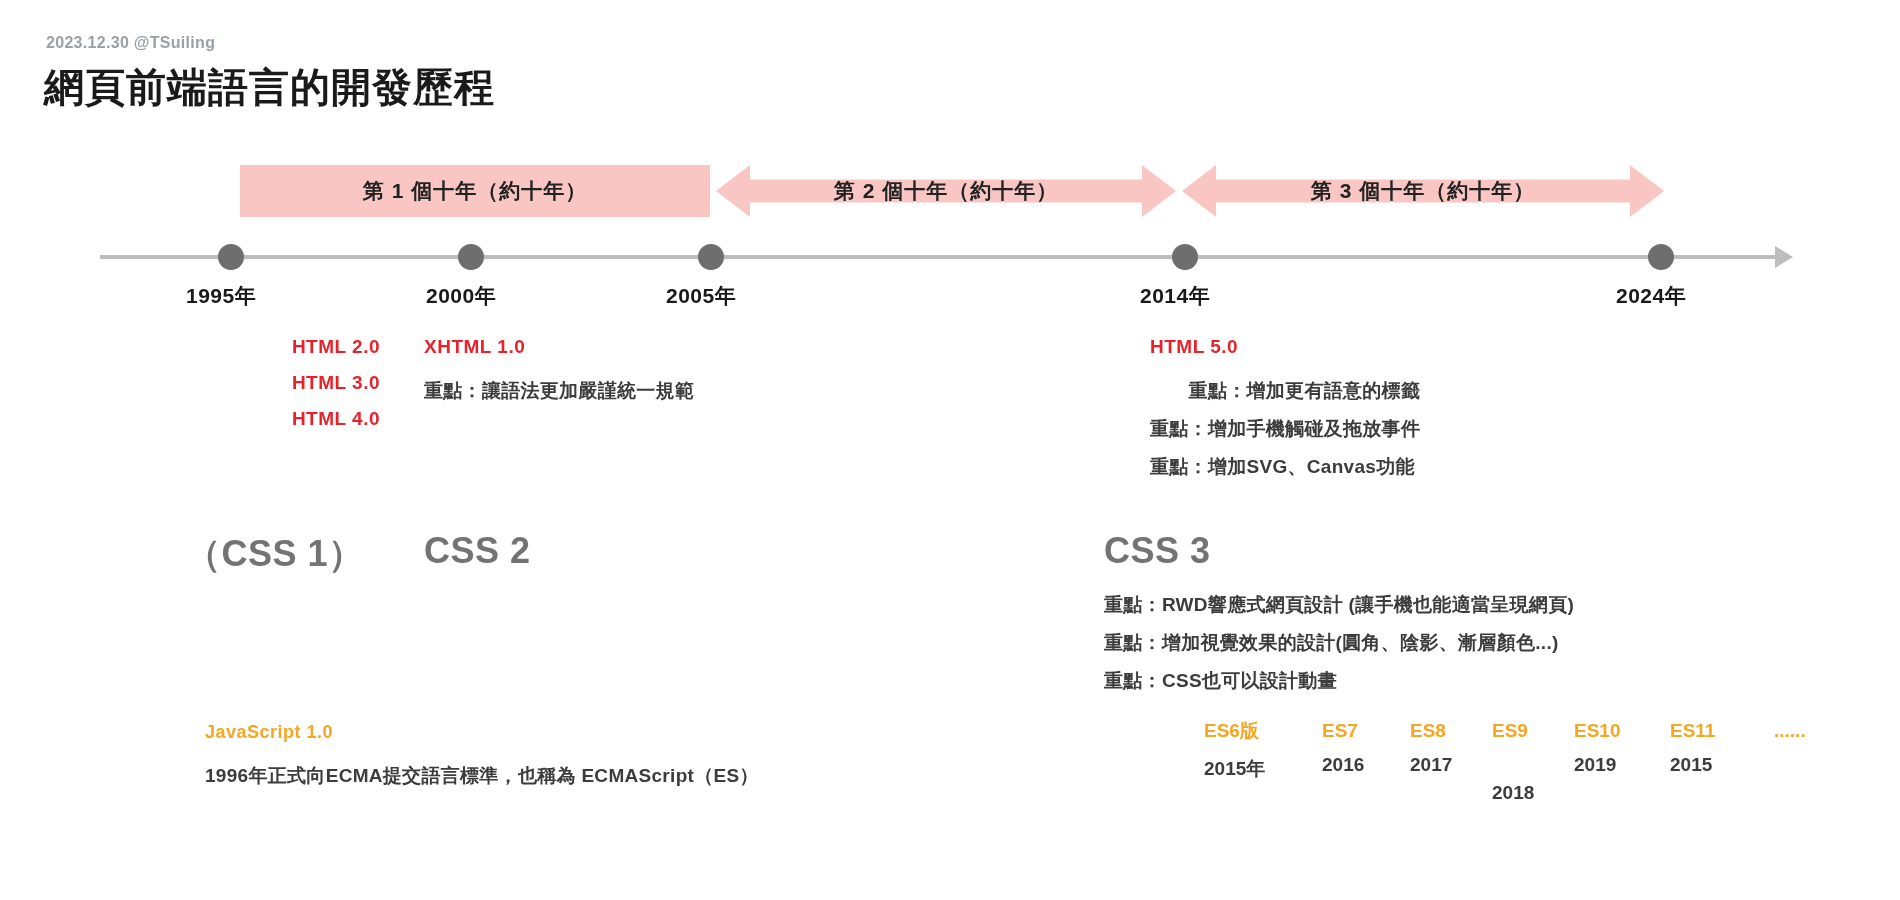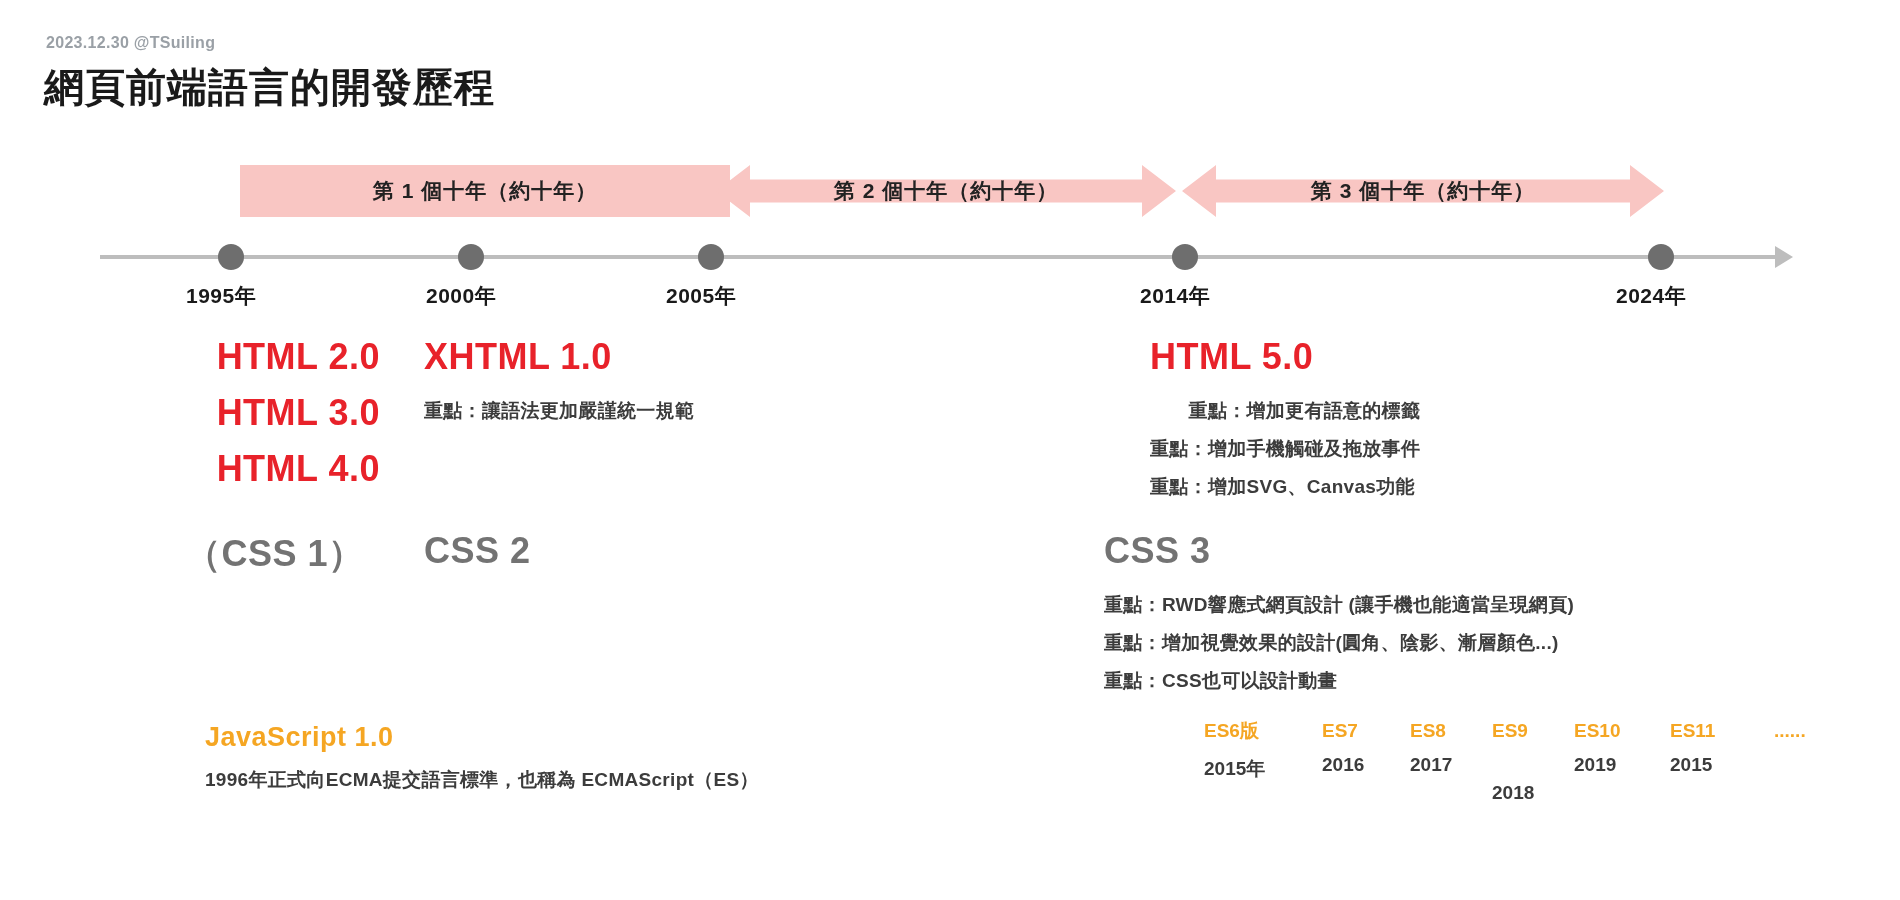--- a/index.html
+++ b/index.html
@@ -102,35 +102,35 @@
     font-size: 21px;
     font-weight: bold;
     color: #1a1a1a;
     letter-spacing: 0.5px;
     white-space: nowrap;
   }
 
   
   .block { position: absolute; }
   .h-html {
-    font-size: 36px;
+    font-size: 19px;
     font-weight: bold;
     color: #e8222a;
     letter-spacing: 0.5px;
     white-space: nowrap;
   }
   .h-css {
     font-size: 36px;
     font-weight: bold;
     color: #737373;
     letter-spacing: 0.5px;
     white-space: nowrap;
   }
   .h-js {
-    font-size: 27px;
+    font-size: 18px;
     font-weight: bold;
     color: #f5a623;
     letter-spacing: 0.5px;
     white-space: nowrap;
   }
   .note {
     font-size: 19px;
     font-weight: bold;
     color: #3c3c3c;
     letter-spacing: 0.3px;
@@ -162,21 +162,21 @@
     color: #3c3c3c;
     white-space: nowrap;
   }
 </style>
 </head>
 <body>
 
 <div class="meta">2023.12.30  @TSuiling</div>
 <div class="title">網頁前端語言的開發歷程</div>
 
-<div class="decade" style="left:240px; width:470px;padding-left:20px;">
+<div class="decade" style="left:240px; width:470px;">
   <div class="band both"></div>
   <div class="label">第 1 個十年（約十年）</div>
 </div>
 <div class="decade both" style="left:716px; width:460px;">
   <div class="band both"></div>
   <div class="label">第 2 個十年（約十年）</div>
 </div>
 <div class="decade both" style="left:1182px; width:482px;">
   <div class="band both"></div>
   <div class="label">第 3 個十年（約十年）</div>
@@ -223,21 +223,21 @@
 </div>
 <div class="block" style="left:1104px; top:530px;">
   <div class="h-css">CSS 3</div>
   <div class="note" style="margin-top:14px;">重點：RWD響應式網頁設計 (讓手機也能適當呈現網頁)</div>
   <div class="note">重點：增加視覺效果的設計(圓角、陰影、漸層顏色...)</div>
   <div class="note">重點：CSS也可以設計動畫</div>
 </div>
 
 <div class="block" style="left:205px; top:722px;">
   <div class="h-js">JavaScript 1.0</div>
-  <div class="note" style="margin-top:8px;text-align:center;">1996年正式向ECMA提交語言標準，也稱為 ECMAScript（ES）</div>
+  <div class="note" style="margin-top:14px;text-align:center;">1996年正式向ECMA提交語言標準，也稱為 ECMAScript（ES）</div>
 </div>
 
 <div class="es-row" style="left:1204px; top:718px;">
   <div class="es-col" style="width:118px;">
     <span class="es-ver">ES6版</span>
     <span class="es-year">2015年</span>
   </div>
   <div class="es-col" style="width:88px;">
     <span class="es-ver">ES7</span>
     <span class="es-year">2016</span>

